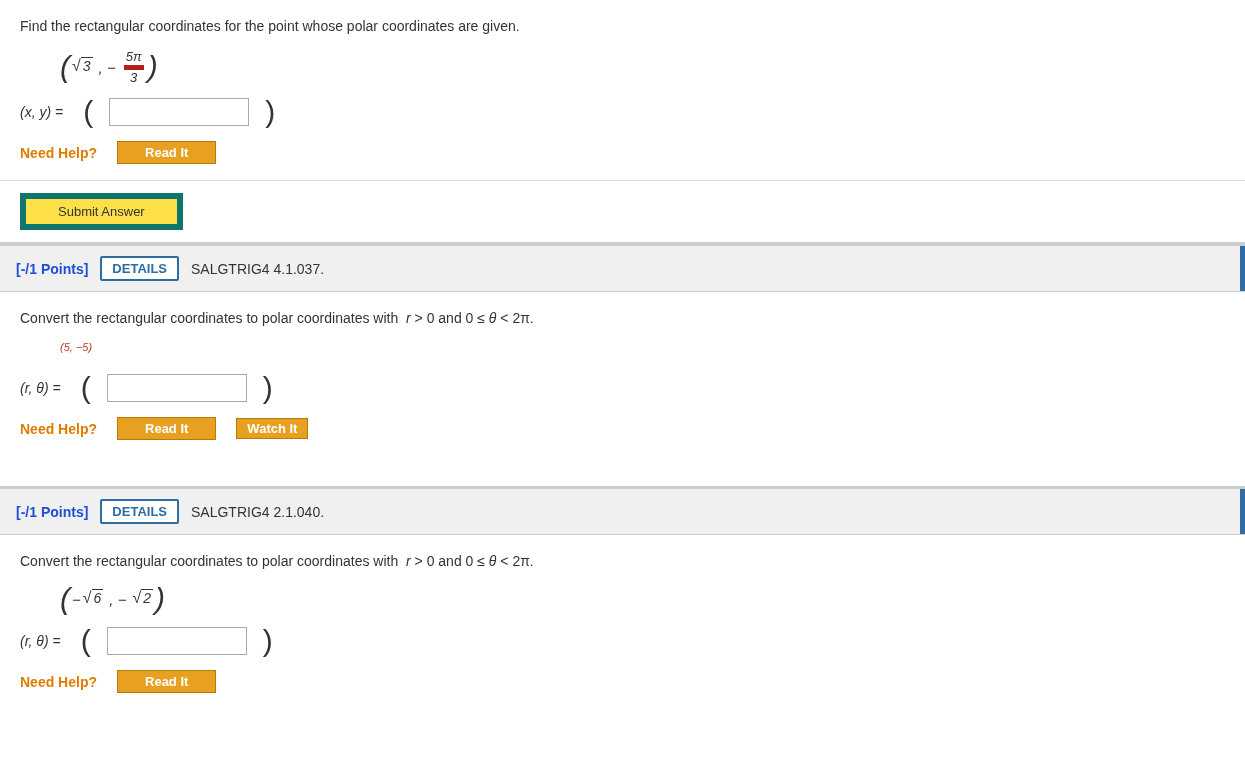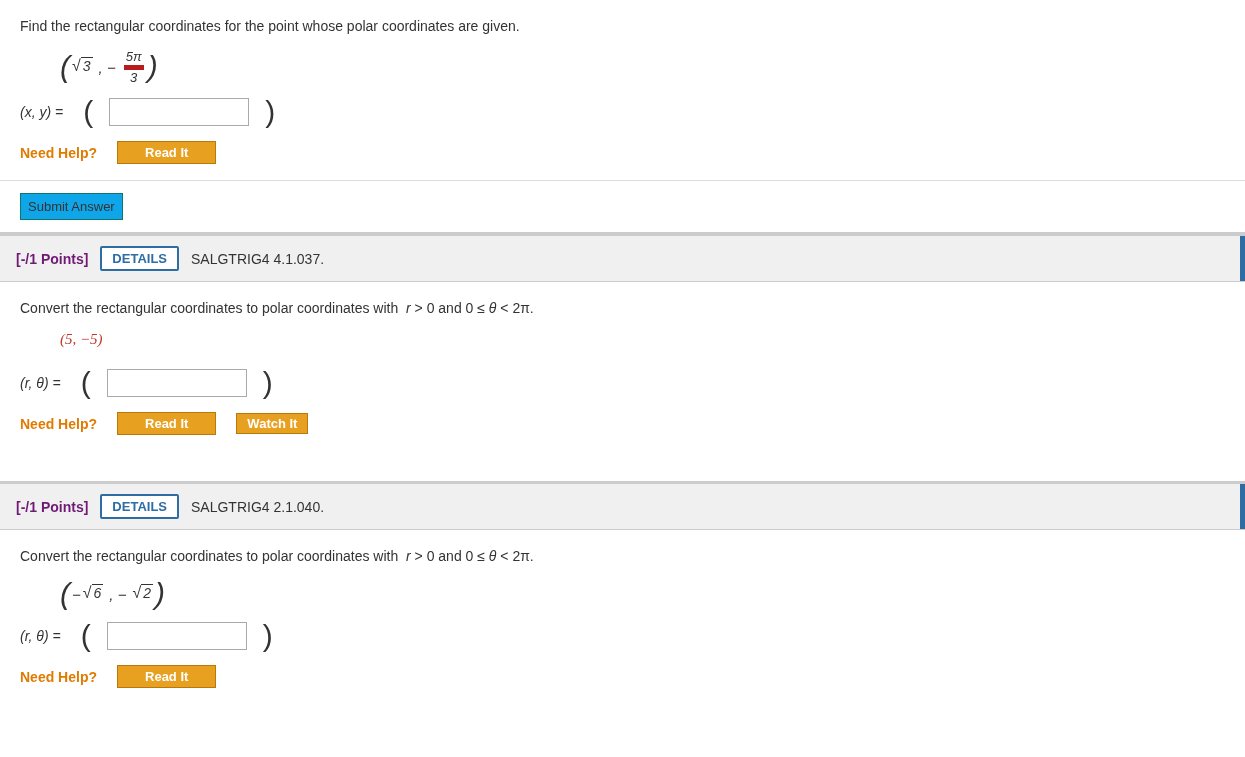--- a/index.html
+++ b/index.html
@@ -28,21 +28,21 @@
       right: 0;
       top: 0;
       bottom: 0;
       width: 5px;
       background: #2e6da4;
     }
 
     .points-label {
       font-size: 14px;
       font-weight: bold;
-      color: #701a75;
+      color: #1d4ed8;
     }
 
     .details-badge {
       border: 2px solid #2e6da4;
       color: #2e6da4;
       font-weight: bold;
       font-size: 13px;
       padding: 3px 10px;
       border-radius: 2px;
       background: #fff;
@@ -56,24 +56,23 @@
 
     .question-text {
       font-size: 14px;
       color: #333;
       margin-bottom: 12px;
       line-height: 1.5;
     }
 
     .given-coords {
       color: #c0392b;
-      font-size: 15px;
+      font-size: 11px;
       margin: 8px 0 20px 40px;
       font-style: italic;
-      font-family: Liberation Serif, serif;
     }
 
     .answer-row {
       display: flex;
       align-items: center;
       gap: 16px;
       margin: 10px 0 14px 0;
       font-size: 14px;
       color: #333;
     }
@@ -126,23 +125,23 @@
       cursor: pointer;
     }
 
     .submit-section {
       padding: 12px 20px;
       background: #fff;
       border-bottom: 1px solid #ccc;
     }
 
     .submit-btn {
-      background: #0ea5e9;
-      border: 1px solid #0f766e;
-      padding: 5px 7px;
+      background: #fde047;
+      border: 6px solid #0f766e;
+      padding: 5px 32px;
       font-size: 13px;
       cursor: pointer;
       color: #333;
     }
 
     
     .math-display {
       font-style: italic;
       font-size: 15px;
       margin: 6px 0 12px 40px;

